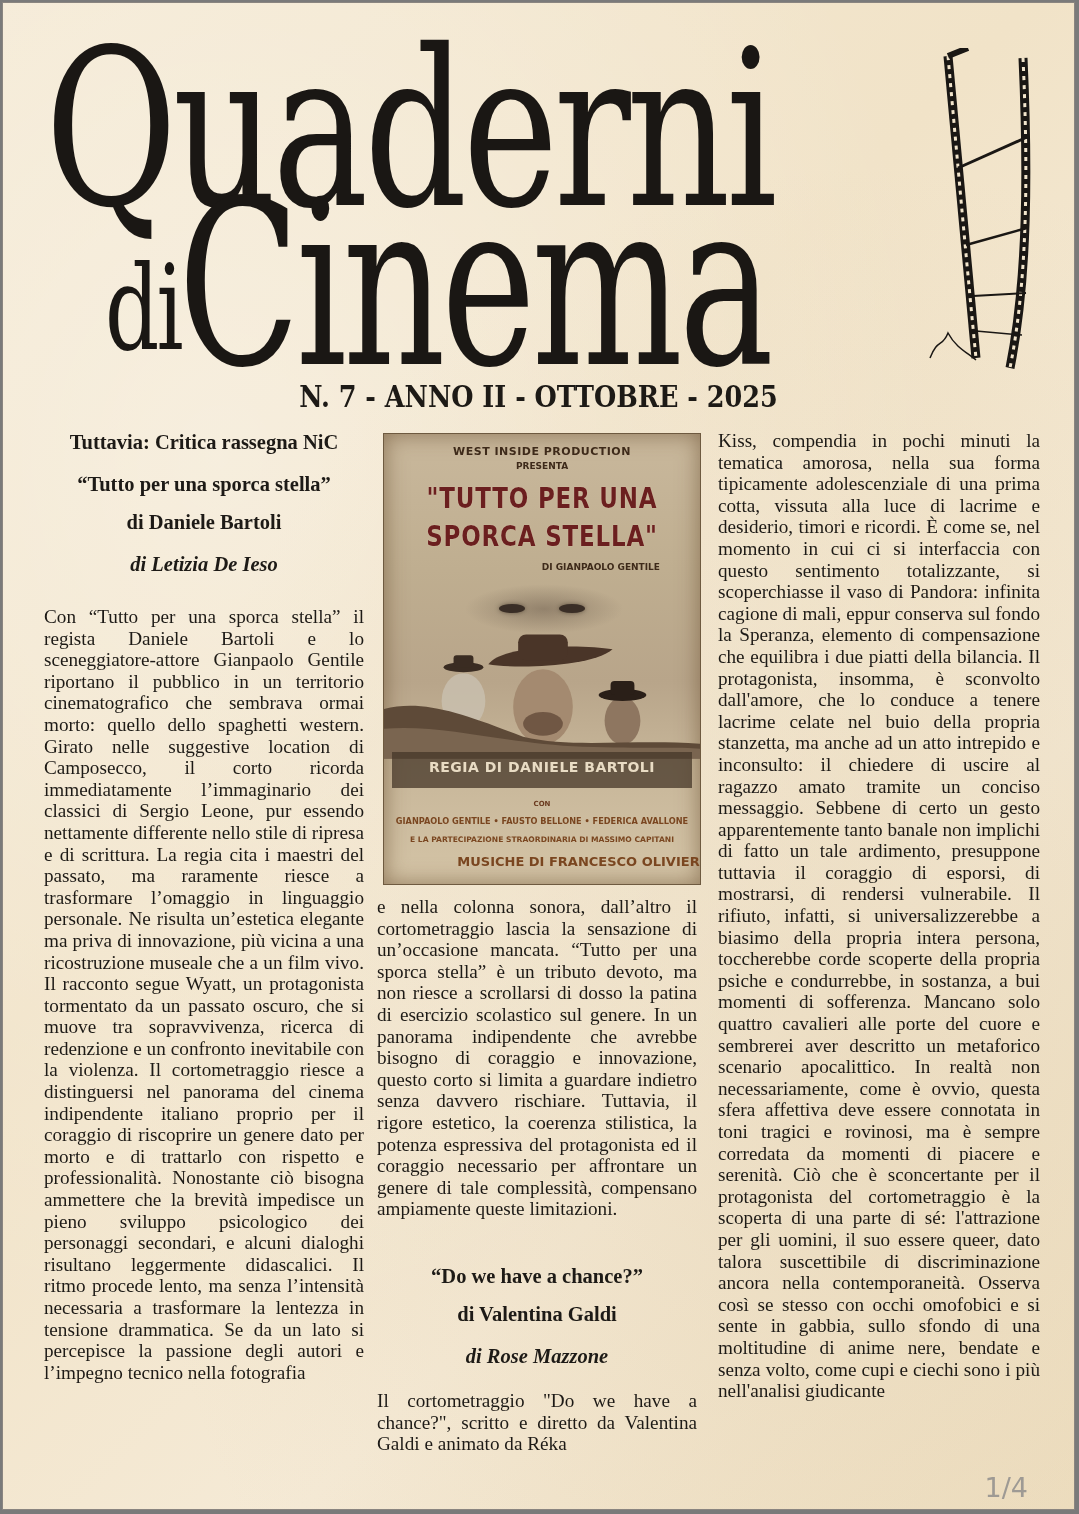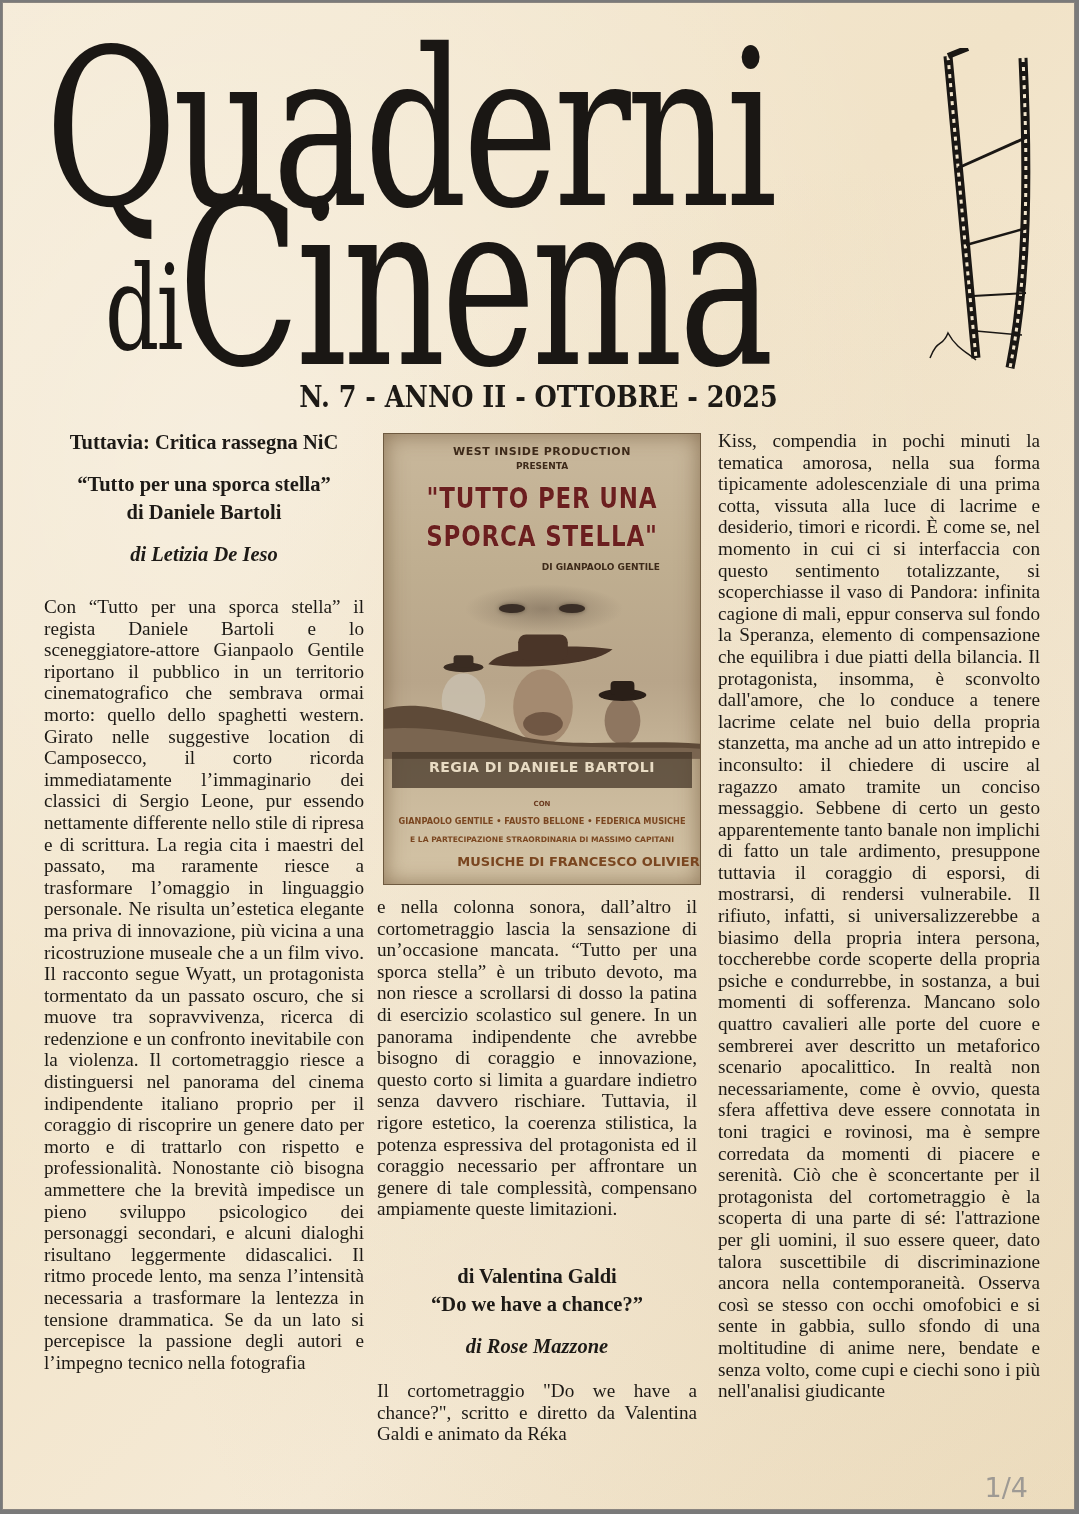--- a/index.html
+++ b/index.html
@@ -49,21 +49,21 @@
     font-size: 29px; letter-spacing: 0px;
     transform: scaleX(0.88); transform-origin: 50% 50%;
     color: #1d1a16;
   }
   
   .col { position: absolute; font-size: 19.2px; line-height: 21.6px; text-align: justify; }
   .col-left { left: 41px; top: 427px; width: 320px; }
   .col-mid { left: 374px; top: 893px; width: 320px; }
   .col-right { left: 715px; top: 427px; width: 322px; }
   .sec-head { text-align: center; font-weight: bold; font-size: 20.5px; line-height: 24px; margin: 0 0 18px 0; }
-  .art-title { text-align: center; font-weight: bold; font-size: 20.5px; line-height: 24px; margin: 4px; }
+  .art-title { text-align: center; font-weight: bold; font-size: 20.5px; line-height: 24px; margin: 14px; }
   .byline { text-align: center; font-style: italic; font-weight: bold; font-size: 20.5px; line-height: 24px; margin: 18px 0 30px 0; }
   .body-text { margin: 0; }
   .col-mid .art2 { margin-top: 44px; }
   .col-mid .byline { margin: 18px 0 22px 0; }
   
   .poster {
     position: absolute; left: 380px; top: 430px; width: 318px; height: 452px;
     background: linear-gradient(180deg, #c9b89c 0%, #bfae90 30%, #b8a58a 55%, #c8b79a 75%, #d4c4a6 100%);
     box-shadow: inset 0 0 22px rgba(90,60,30,0.55);
     border: 1px solid #6e5a40;
@@ -147,30 +147,30 @@
       <ellipse cx="240" cy="92" rx="18" ry="24" fill="#8e7660"></ellipse>
       <ellipse cx="240" cy="66" rx="24" ry="6" fill="#2a1f18"></ellipse>
       <rect x="228" y="52" width="24" height="14" rx="4" fill="#2a1f18"></rect>
 
       <path d="M0 80 C 40 70, 80 85, 140 108 C 190 120, 250 110, 318 115 L 318 130 L 0 130 Z" fill="#5e4a38"></path>
       <path d="M0 100 C 60 95, 120 115, 200 118 C 260 120, 300 118, 318 120 L 318 130 L 0 130 Z" fill="#7a6550"></path>
     </svg>
     <div class="poster-band"></div>
     <div class="poster-regia">REGIA DI DANIELE BARTOLI</div>
     <div class="poster-con">CON</div>
-    <div class="poster-cast">GIANPAOLO GENTILE • FAUSTO BELLONE • FEDERICA MUSICHE</div>
+    <div class="poster-cast">GIANPAOLO GENTILE • FAUSTO BELLONE • FEDERICA AVALLONE</div>
     <div class="poster-part">E LA PARTECIPAZIONE STRAORDINARIA DI MASSIMO CAPITANI</div>
     <div class="poster-music">MUSICHE DI FRANCESCO OLIVIERO</div>
   </figure>
 
   <section class="col col-mid">
     <p class="body-text">e nella colonna sonora, dall’altro il cortometraggio lascia la sensazione di un’occasione mancata. “Tutto per una sporca stella” è un tributo devoto, ma non riesce a scrollarsi di dosso la patina di esercizio scolastico sul genere. In un panorama indipendente che avrebbe bisogno di coraggio e innovazione, questo corto si limita a guardare indietro senza davvero rischiare. Tuttavia, il rigore estetico, la coerenza stilistica, la potenza espressiva del protagonista ed il coraggio necessario per affrontare un genere di tale complessità, compensano ampiamente queste limitazioni.</p>
     <div class="art2">
+      <p class="art-title">“Do we have a chance?”</p>
       <p class="art-title">di Valentina Galdi</p>
-      <p class="art-title">“Do we have a chance?”</p>
       <p class="byline">di Rose Mazzone</p>
     </div>
     <p class="body-text">Il cortometraggio "Do we have a chance?", scritto e diretto da Valentina Galdi e animato da Réka</p>
   </section>
 
   <section class="col col-right">
     <p class="body-text">Kiss, compendia in pochi minuti la tematica amorosa, nella sua forma tipicamente adolescenziale di una prima cotta, vissuta alla luce di lacrime e desiderio, timori e ricordi. È come se, nel momento in cui ci si interfaccia con questo sentimento totalizzante, si scoperchiasse il vaso di Pandora: infinita cagione di mali, eppur conserva sul fondo la Speranza, elemento di compensazione che equilibra i due piatti della bilancia. Il protagonista, insomma, è sconvolto dall'amore, che lo conduce a tenere lacrime celate nel buio della propria stanzetta, ma anche ad un atto intrepido e inconsulto: il chiedere di uscire al ragazzo amato tramite un conciso messaggio. Sebbene di certo un gesto apparentemente tanto banale non implichi di fatto un tale ardimento, presuppone tuttavia il coraggio di esporsi, di mostrarsi, di rendersi vulnerabile. Il rifiuto, infatti, si universalizzerebbe a biasimo della propria intera persona, toccherebbe corde scoperte della propria psiche e condurrebbe, in sostanza, a bui momenti di sofferenza. Mancano solo quattro cavalieri alle porte del cuore e sembrerei aver descritto un metaforico scenario apocalittico. In realtà non necessariamente, come è ovvio, questa sfera affettiva deve essere connotata in toni tragici e rovinosi, ma è sempre corredata da momenti di piacere e serenità. Ciò che è sconcertante per il protagonista del cortometraggio è la scoperta di una parte di sé: l'attrazione per gli uomini, il suo essere queer, dato talora suscettibile di discriminazione ancora nella contemporaneità. Osserva così se stesso con occhi omofobici e si sente in gabbia, sullo sfondo di una moltitudine di anime nere, bendate e senza volto, come cupi e ciechi sono i più nell'analisi giudicante</p>
   </section>
 
   <div class="page-num">1/4</div>

